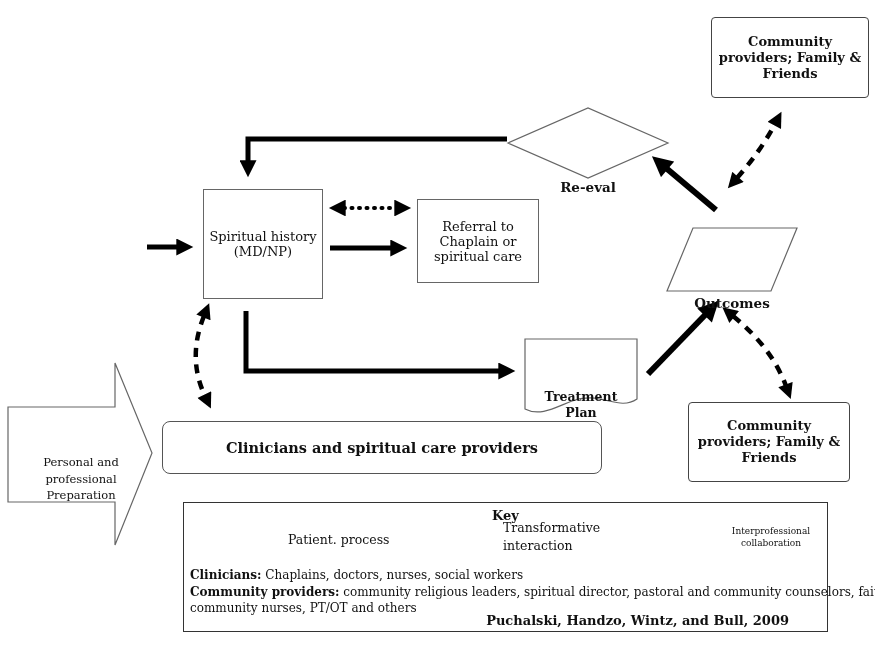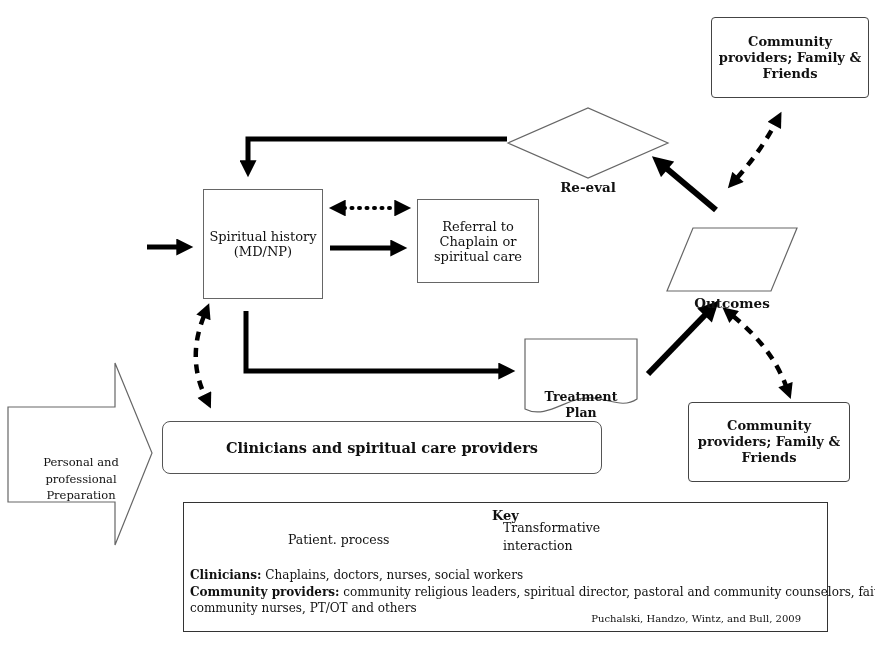--- a/index.html
+++ b/index.html
@@ -32,21 +32,21 @@
         font-size:11.5px;line-height:16.5px;background:transparent;}
   #key-box{position:absolute;left:183px;top:502px;width:645px;height:130px;border:1.5px solid #333;
         background:#fff;box-sizing:border-box;}
   #key-title{position:absolute;left:0;top:5px;width:100%;text-align:center;font-size:13px;font-weight:bold;}
   .legend-label{position:absolute;font-size:12.5px;line-height:18px;}
   #legend-label-solid{left:104px;top:28px;}
   #legend-label-dashed{left:319px;top:16px;}
   #legend-label-dotted{left:532px;top:22px;width:110px;text-align:center;font-size:9px;line-height:12px;}
   .def-line{position:absolute;left:6px;font-size:12px;line-height:16.5px;white-space:nowrap;}
   #def-1{top:64px;} #def-2{top:81px;} #def-3{top:97px;}
-  #key-citation{position:absolute;right:26px;top:110px;font-size:10px;}
+  #key-citation{position:absolute;right:38px;top:110px;font-size:13px;font-weight:bold;}
 </style>
 </head>
 <body>
 
 <div id="canvas">
 
   <svg class="overlay" width="875" height="651" viewBox="0 0 875 651">
     <defs>
       <marker id="ah" viewBox="0 0 10 10" refX="1" refY="5" markerWidth="3.6" markerHeight="3.4" orient="auto-start-reverse">
         <path d="M0 0 L10 5 L0 10 z" fill="#000"></path>
@@ -127,20 +127,24 @@
   <div id="key-box">
     <div id="key-title">Key</div>
 
     <div class="legend-label" id="legend-label-solid">Patient. process</div>
 
     <div class="legend-label" id="legend-label-dashed">
       <div>Transformative</div>
       <div>interaction</div>
     </div>
 
+    <div class="legend-label" id="legend-label-dotted">
+      <div>Interprofessional</div>
+      <div>collaboration</div>
+    </div>
 
     <div class="def-line" id="def-1"><span class="bold">Clinicians:</span><span> Chaplains, doctors, nurses, social workers</span></div>
     <div class="def-line" id="def-2"><span class="bold">Community providers:</span><span> community religious leaders, spiritual director, pastoral and community counselors, faith</span></div>
     <div class="def-line" id="def-3"><span>community nurses, PT/OT and others</span></div>
 
     <div id="key-citation">Puchalski, Handzo, Wintz, and Bull, 2009</div>
   </div>
 
 </div>
 

